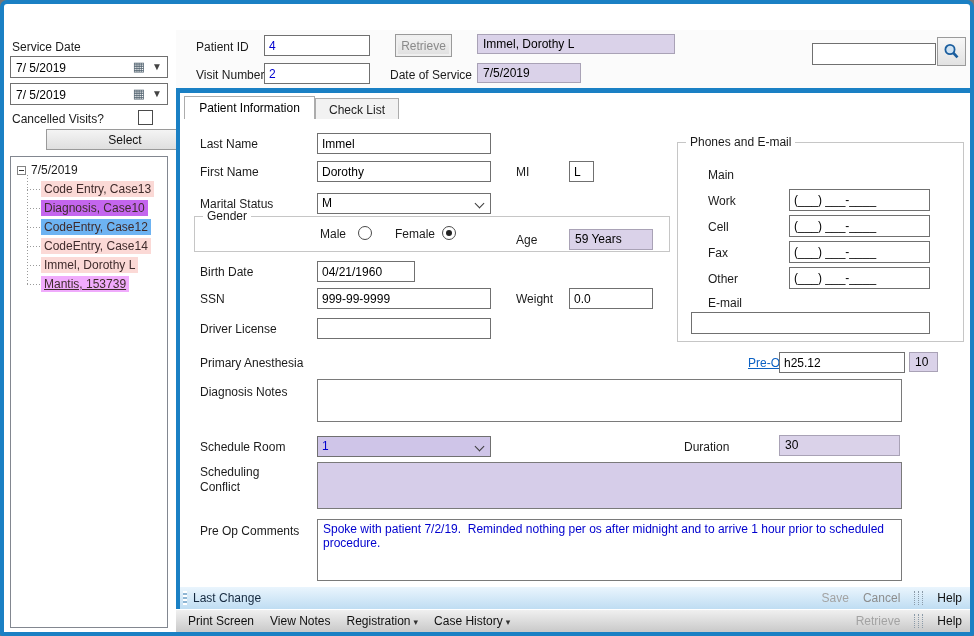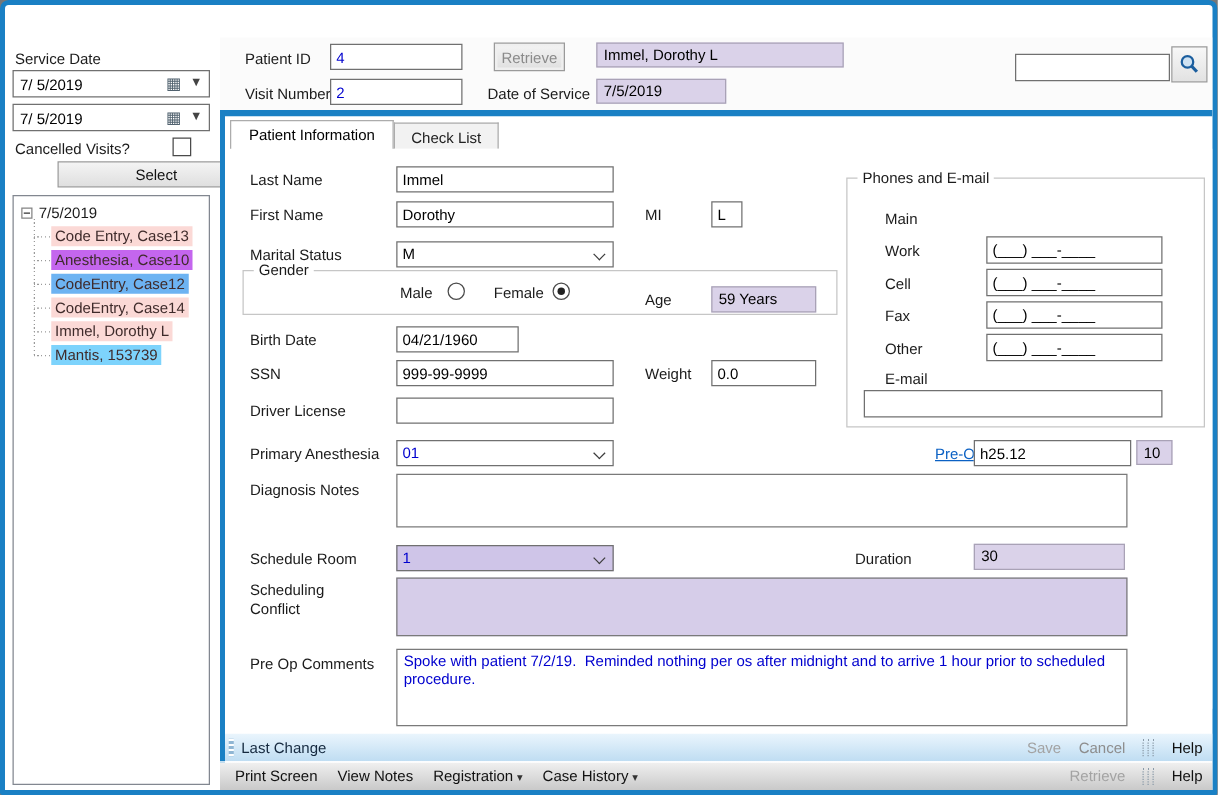--- a/index.html
+++ b/index.html
@@ -113,25 +113,25 @@
     <span class="lbl" style="left:8px; top:82px;">Cancelled Visits?</span>
     <span class="checkbox" style="left:134px; top:80px;"></span>
     <div class="btn" style="left:6px; top:99px; width:158px; height:21px; padding-top:3px;margin-left:36px;">Select</div>
 
     <div class="treebox">
       <div class="tree-root">
         <span class="exp"><span class="minus"></span></span><span>7/5/2019</span>
       </div>
       <div class="tree-kids">
         <div class="t-item"><span class="t-chip" style="background: rgb(251, 217, 214);">Code Entry, Case13</span></div>
-        <div class="t-item"><span class="t-chip" style="background: rgb(196, 102, 238);">Anesthesia, Case10</span></div>
+        <div class="t-item"><span class="t-chip" style="background: rgb(196, 102, 238);">Diagnosis, Case10</span></div>
         <div class="t-item"><span class="t-chip" style="background: rgb(109, 179, 242);">CodeEntry, Case12</span></div>
         <div class="t-item"><span class="t-chip" style="background: rgb(251, 217, 214);">CodeEntry, Case14</span></div>
         <div class="t-item"><span class="t-chip" style="background: rgb(251, 217, 214);">Immel, Dorothy L</span></div>
-        <div class="t-item"><span class="t-chip" style="background: #7dd3fc;">Mantis, 153739</span></div>
+        <div class="t-item"><span class="t-chip" style="background: #f0abfc; text-decoration: underline;">Mantis, 153739</span></div>
       </div>
     </div>
   </div>
 
   <div class="header">
     <span class="lbl" style="left:20px; top:10px;">Patient ID</span>
     <input class="inp blue-val" style="left: 88px; top: 5px; width: 106px; height: 21px;" value="4">
     <span class="lbl" style="left:20px; top:38px;">Visit Number</span>
     <input class="inp blue-val" style="left: 88px; top: 33px; width: 106px; height: 21px;" value="2">
     <div class="btn" style="left:219px; top:4px; width:57px; height:23px; padding-top:4px; color:#8a8a8a; box-shadow:inset 0 0 0 2px #EFEFEF;">Retrieve</div>
@@ -188,24 +188,20 @@
 
     <span class="lbl" style="left:20px; top:173px;">SSN</span>
     <input class="inp" style="left: 137px; top: 169px; width: 174px; height: 21px;" value="999-99-9999">
     <span class="lbl" style="left:336px; top:173px;">Weight</span>
     <input class="inp" style="left: 389px; top: 169px; width: 84px; height: 21px;" value="0.0">
 
     <span class="lbl" style="left:20px; top:203px;">Driver License</span>
     <input class="inp" style="left: 137px; top: 199px; width: 174px; height: 21px;" value="">
 
     <span class="lbl" style="left:20px; top:237px;">Primary Anesthesia</span>
-    <div class="sel" style="left:137px; top:233px; width:174px; height:21px;">
-      <span class="blue-val">01</span>
-      <span class="chev"></span>
-    </div>
     <span class="link" style="left:568px; top:237px;">Pre-OP ICD</span>
     <input class="inp" style="left: 599px; top: 233px; width: 126px; height: 21px;" value="h25.12">
     <div class="ro" style="left:729px; top:233px; width:29px; height:20px;">10</div>
 
     <span class="lbl" style="left:20px; top:266px;">Diagnosis Notes</span>
     <textarea class="ta" style="left: 137px; top: 260px; width: 585px; height: 43px;"></textarea>
 
     <span class="lbl" style="left:20px; top:321px;">Schedule Room</span>
     <div class="sel" style="left:137px; top:317px; width:174px; height:21px; background:#CFC5E8;">
       <span class="blue-val">1</span>

